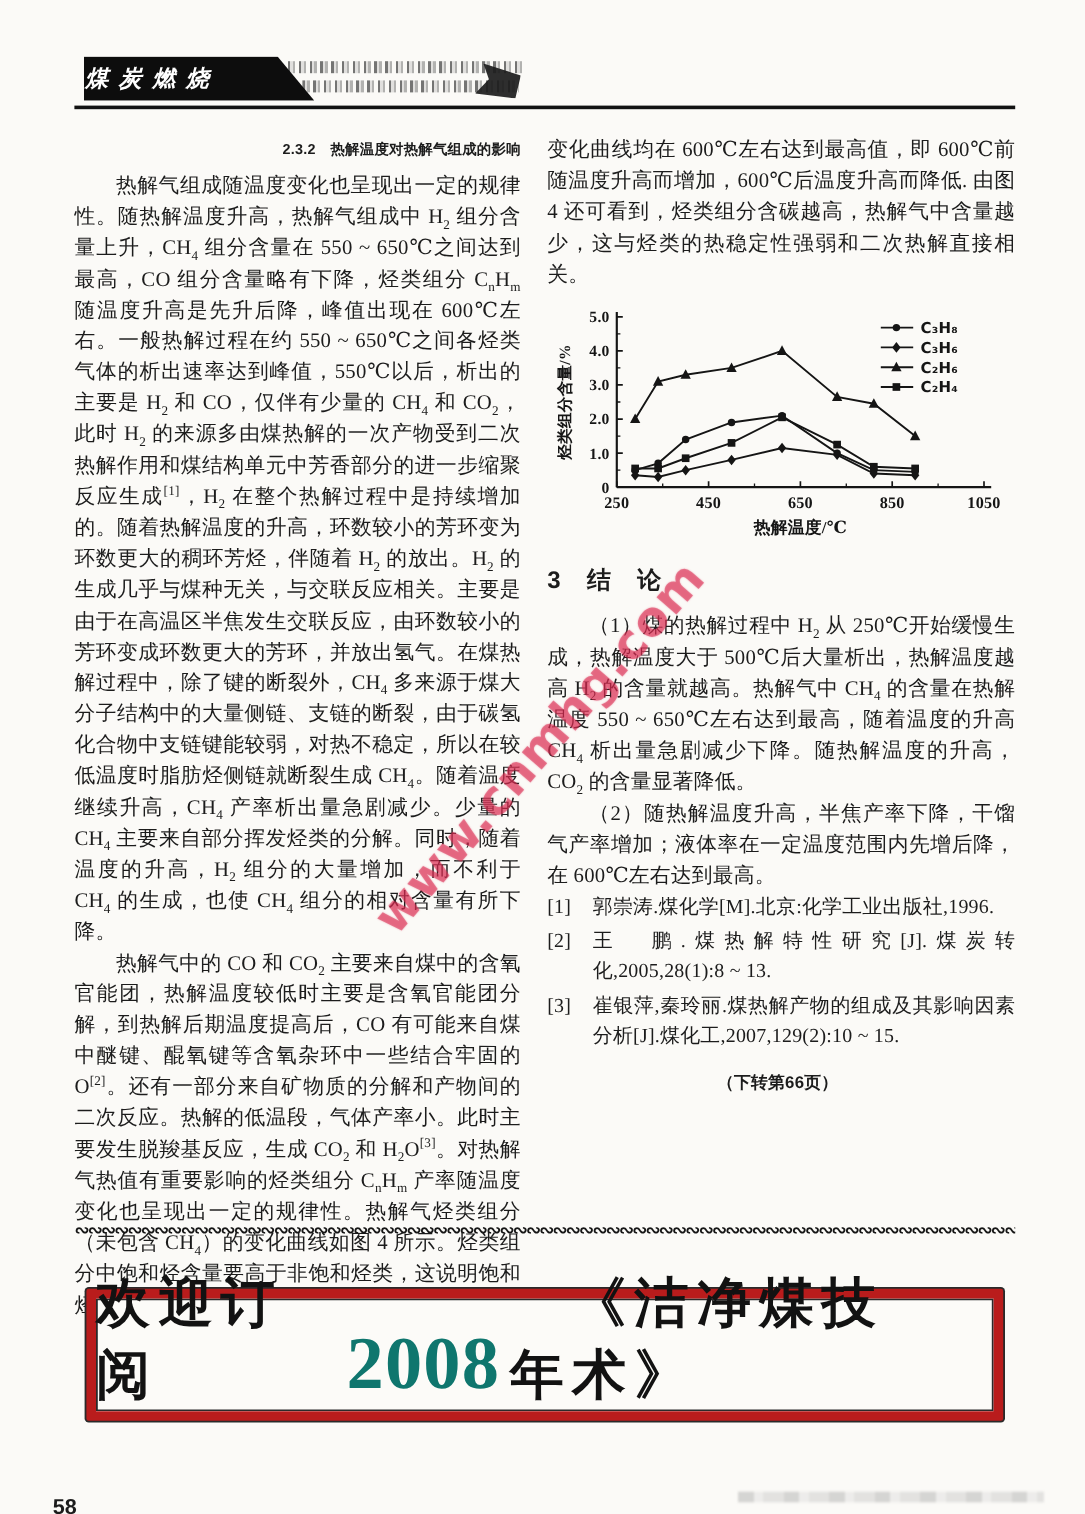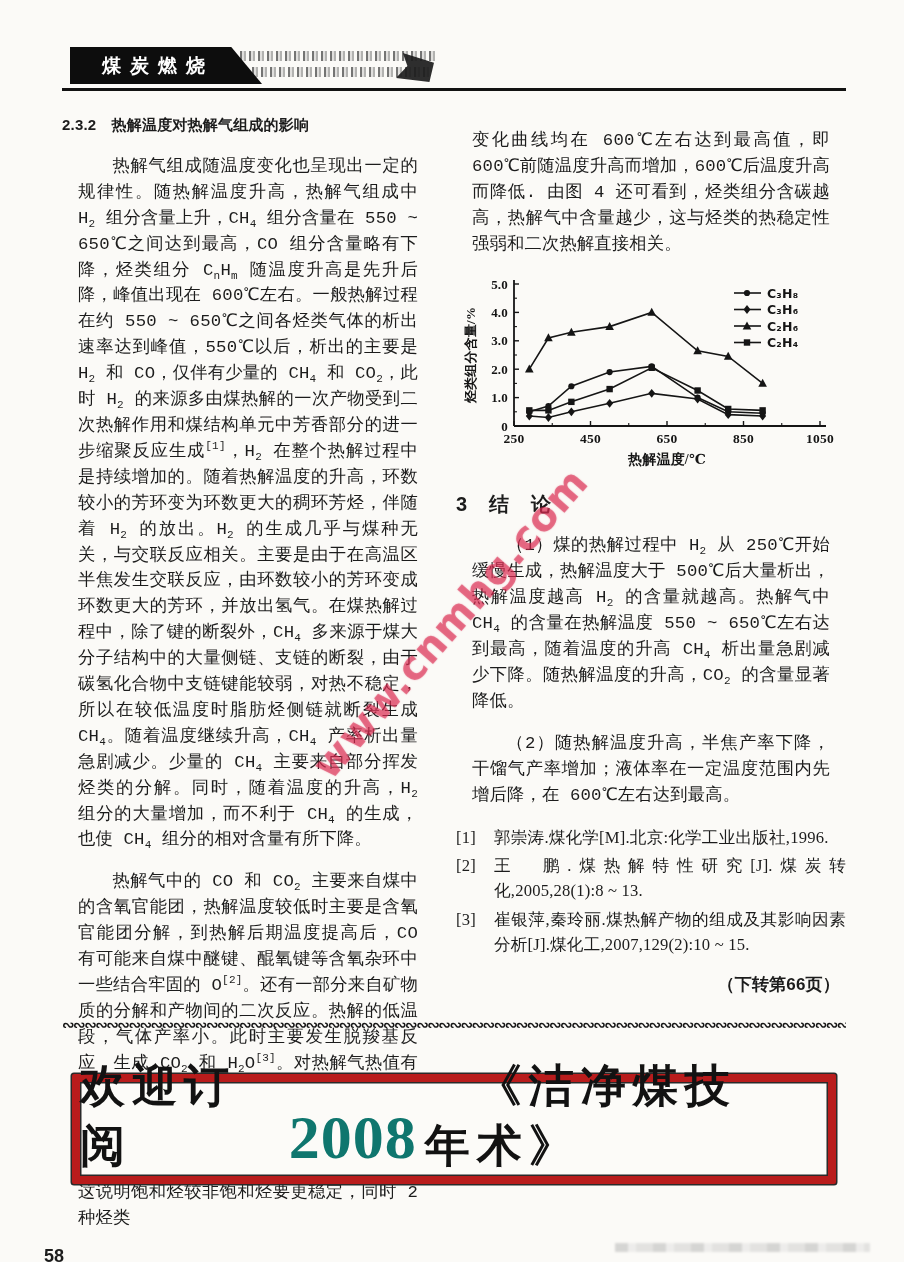--- a/index.html
+++ b/index.html
@@ -5,21 +5,21 @@
   html,body{margin:0;padding:0;}
   body{
     width:904px;height:1262px;position:relative;overflow:hidden;
     background:#fbfaf7;color:#1c1c1c;
     font-family:"Liberation Serif","DejaVu Serif",serif;
   }
   
   .band{
     position:absolute;left:70px;top:47px;width:192px;height:37px;
     background:#0d0d0d;clip-path:polygon(0 0,84% 0,100% 100%,0 100%);
-    display:flex;align-items:center;padding-left:32px;box-sizing:border-box;z-index:2;
+    display:flex;align-items:center;padding-left:1px;box-sizing:border-box;z-index:2;font-style:italic;
   }
   .band-label{
     color:#fff;font-family:"Liberation Sans","DejaVu Sans",sans-serif;
     font-weight:bold;font-size:19px;letter-spacing:9px;white-space:nowrap;
   }
   .noise-row{
     position:absolute;height:10px;opacity:.75;filter:blur(.4px);
     background:repeating-linear-gradient(90deg,
       rgba(40,40,40,.85) 0 2px, rgba(150,150,150,.35) 2px 4px,
       rgba(90,90,90,.6) 4px 6px, transparent 6px 9px);
@@ -28,26 +28,26 @@
   .noise-b{left:252px;top:67px;width:180px;}
   .noise-blob{
     position:absolute;left:396px;top:53px;width:38px;height:29px;background:#1c1c1c;
     clip-path:polygon(18% 0,100% 34%,88% 100%,0 86%,30% 45%);opacity:.92;
   }
   .rule{position:absolute;left:62px;top:88px;width:784px;height:2.5px;background:#121212;}
   
   .col{position:absolute;top:112px;text-align:justify;font-size:17.3px;line-height:25.9px;letter-spacing:.2px;}
   #leftcol{left:62px;width:372px;}
   #rightcol{left:456px;width:390px;}
-  .col p{margin:16px;text-indent:2em;font-family:Liberation Mono, monospace;}
+  .col p{margin:0;text-indent:2em;}
   .col p.noindent{text-indent:0;}
   sub,sup{font-size:11px;line-height:0;}
   .sec-heading{
     font-family:"Liberation Sans","DejaVu Sans",sans-serif;font-weight:bold;
-    font-size:15px;margin:0 0 4px 0;text-align:left;
+    font-size:12px;margin:0 0 4px 0;text-align:right;
   }
   .h3{
     font-family:"Liberation Sans","DejaVu Sans",sans-serif;font-weight:bold;
     font-size:20px;margin:20px 0 12px 0;text-align:left;letter-spacing:1px;
   }
   
   figure{margin:12px 0 4px 6px;width:376px;}
   #chart-mount svg{display:block;}
   .fig-caption{
     font-family:"Liberation Sans","DejaVu Sans",sans-serif;font-weight:bold;
@@ -55,21 +55,21 @@
   }
   
   .refs-heading{
     font-family:"Liberation Sans","DejaVu Sans",sans-serif;font-weight:bold;
     font-size:16.5px;margin:16px 0 12px 0;text-align:left;
   }
   .ref-row{display:flex;margin-bottom:3px;font-size:16.6px;line-height:25.4px;}
   .ref-label{flex:none;width:38px;}
   .ref-text{flex:1;text-align:justify;}
   .turn-note{
-    text-align:right;font-weight:bold;font-size:17px;margin-top:14px;padding-right:6px;
+    text-align:center;font-weight:bold;font-size:14px;margin-top:14px;padding-right:6px;
     font-family:"Liberation Sans","DejaVu Sans",sans-serif;
   }
   
   .wavy{
     position:absolute;left:62px;top:1016px;width:784px;height:20px;overflow:hidden;
     font-family:"DejaVu Sans",sans-serif;font-size:15px;line-height:19px;
     letter-spacing:-1.5px;color:#161616;white-space:nowrap;font-weight:bold;
   }
   .banner{
     position:absolute;left:72px;top:1074px;width:764px;height:110px;box-sizing:border-box;

